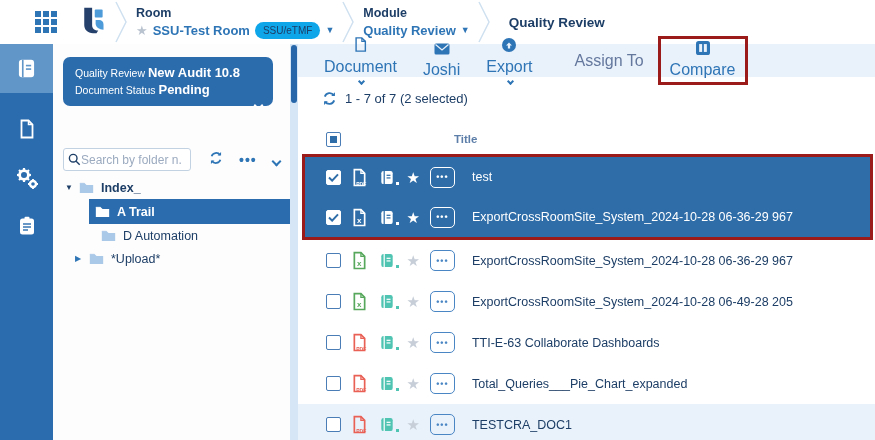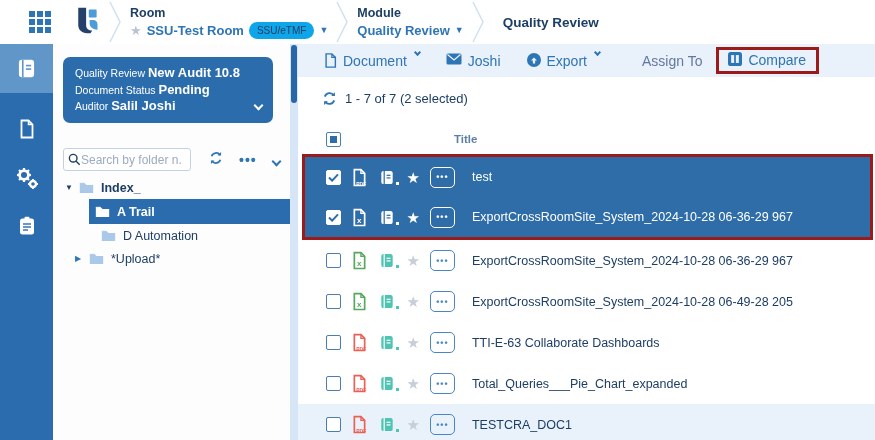--- a/index.html
+++ b/index.html
@@ -1,21 +1,21 @@
 <!DOCTYPE html>
 <html><head>
 <meta charset="utf-8">
 <style>
   * { margin:0; padding:0; box-sizing:border-box; }
   html,body { width:875px; height:440px; background:#fff; }
   body { font-family:"Liberation Sans","DejaVu Sans",sans-serif; color:#1d3e66; }
   #app { position:relative; width:875px; height:440px; overflow:hidden; background:#fff; }
 
   
-  header { position:absolute; top:0; left:10px; width:813px; height:44px; background:#fff; display:flex; align-items:center; }
+  header { position:absolute; top:0; left:16px; width:813px; height:44px; background:#fff; display:flex; align-items:center; }
   .grid-btn { width:30px; height:30px; margin-left:15px; display:flex; align-items:center; justify-content:center; cursor:pointer; }
   .logo { margin-left:18px; }
   .crumb-sep { margin:0 8px; flex:none; }
   .crumb { display:flex; flex-direction:column; justify-content:center; line-height:1.35; }
   .crumb .lab { font-size:12.5px; font-weight:bold; color:#1d3e66; }
   .crumb .valrow { display:flex; align-items:center; gap:5px; }
   .crumb .val { font-size:13px; font-weight:bold; color:#2e75b6; }
   .crumb-star { color:#b9c2cf; font-size:13px; }
   .badge { background:#0ea5e9; color:#1d3e66; font-size:10px; padding:2px 8px; border-radius:9px; }
   .tri-down { color:#2e75b6; font-size:9px; }
@@ -62,21 +62,21 @@
   .tree-item.selected { background:#2a6cae; color:#fff; font-weight:bold; height:25px; margin-right:0; }
   .tree-item.selected .folder-icon { color:#fff; margin-left:6px; }
 
   
   #divider { position:absolute; left:290px; top:0; width:8px; height:396px; background:#d7e6f6; }
   #divider .thumb { width:6px; height:58px; margin:1px; background:#2767a9; border-radius:3px; }
 
   
   main { position:absolute; left:298px; top:0; width:577px; height:396px; background:#fff; }
   #toolbar { height:33px; background:#e9f1fa; display:flex; align-items:center; padding-left:26px; }
-  .tb-item { display:flex; gap:6px; color:#2e75b6; font-size:14px; cursor:pointer; white-space:nowrap; }
+  .tb-item { display:flex; align-items:center; gap:6px; color:#2e75b6; font-size:16px; cursor:pointer; white-space:nowrap;flex-direction:column; }
   .tb-item .chev.sm { margin-left:2px; margin-top:-3px; }
   .tb-email { margin-left:26px; }
   .tb-export { margin-left:26px; }
   .tb-assign { margin-left:42px; color:#64789e; }
   .compare-annotation { margin-left:14px; border:3px solid #9b1b1b; padding:2px 10px 3px 9px; display:flex; align-items:center; }
 
   .count-row { display:flex; align-items:center; gap:8px; padding:14px 0 0 24px; font-size:13px; color:#1d3e66; }
   .count-row .refresh { color:#2e75b6; cursor:pointer; display:flex; }
 
   .table-head { display:flex; align-items:center; margin-top:22px; height:22px; }
@@ -217,21 +217,20 @@
           <line x1="5" y1="11" x2="13" y2="11" stroke="#2a6cae" stroke-width="1.4"></line>
           <line x1="5" y1="14" x2="10" y2="14" stroke="#2a6cae" stroke-width="1.4"></line>
         </svg>
       </div>
     </nav>
 
     <aside id="panel">
       <div class="info-card">
         <div class="info-line"><span>Quality Review</span> <b>New Audit 10.8</b></div>
         <div class="info-line"><span>Document Status</span> <b>Pending</b></div>
-        <div class="info-line"><span>Auditor</span> <b>Salil Joshi</b></div>
         <span class="card-chev"><span class="chev" style="color:#fff;"></span></span>
       </div>
 
       <div class="search-row">
         <div class="search-box">
           <svg width="13" height="13" viewBox="0 0 15 15">
             <circle cx="6" cy="6" r="4.4" fill="none" stroke="#1d3e66" stroke-width="1.6"></circle>
             <line x1="9.4" y1="9.4" x2="13.5" y2="13.5" stroke="#1d3e66" stroke-width="1.6"></line>
           </svg>
           <input placeholder="Search by folder n..." style="">

